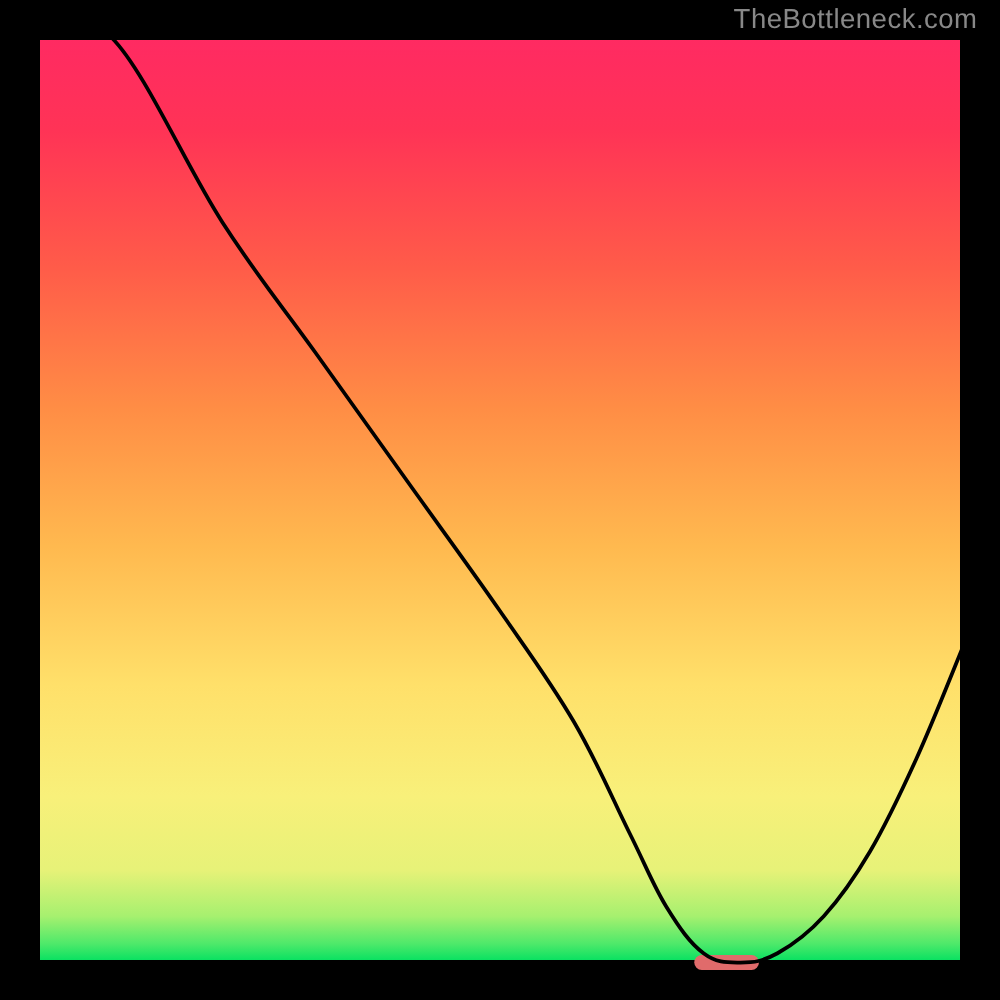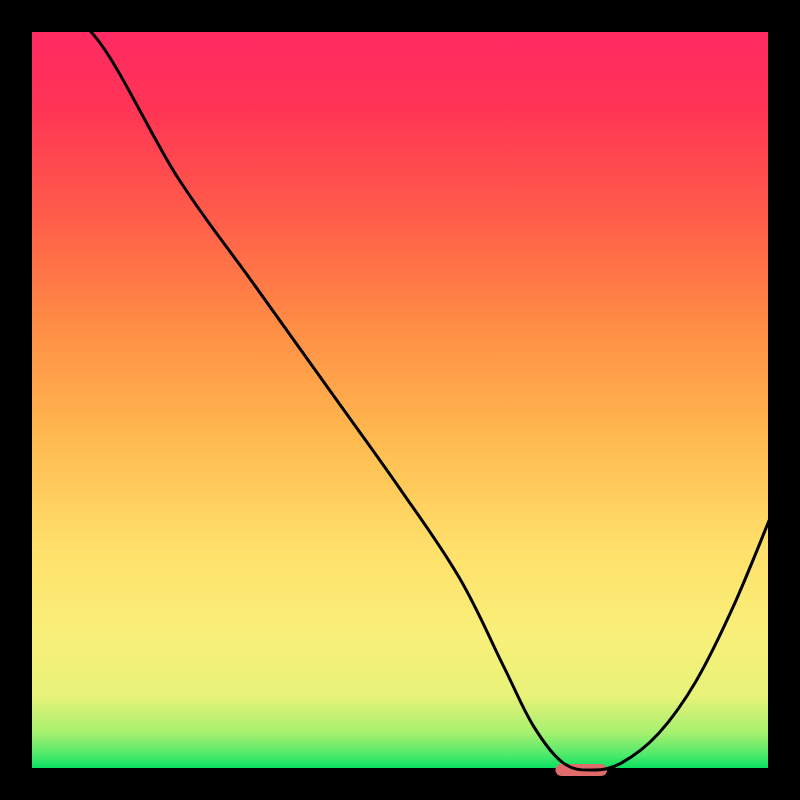--- a/index.html
+++ b/index.html
@@ -30,20 +30,21 @@
     left: 0;
     top: 0;
     width: 800px;
     height: 800px;
   }
 </style>
 </head>
 <body>
 
 <div class="wrap">
+  <div class="watermark">TheBottleneck.com</div>
 
   <svg class="chart" viewBox="0 0 800 800">
     <defs>
       <linearGradient id="bg-grad" x1="0" y1="1" x2="0" y2="0">
           <stop offset="0%" stop-color="#00e060"></stop>
           <stop offset="2%" stop-color="#4de96a"></stop>
           <stop offset="5%" stop-color="#a6f06f"></stop>
           <stop offset="10%" stop-color="#e7f278"></stop>
           <stop offset="18%" stop-color="#f8f07a"></stop>
           <stop offset="30%" stop-color="#ffe06a"></stop>

